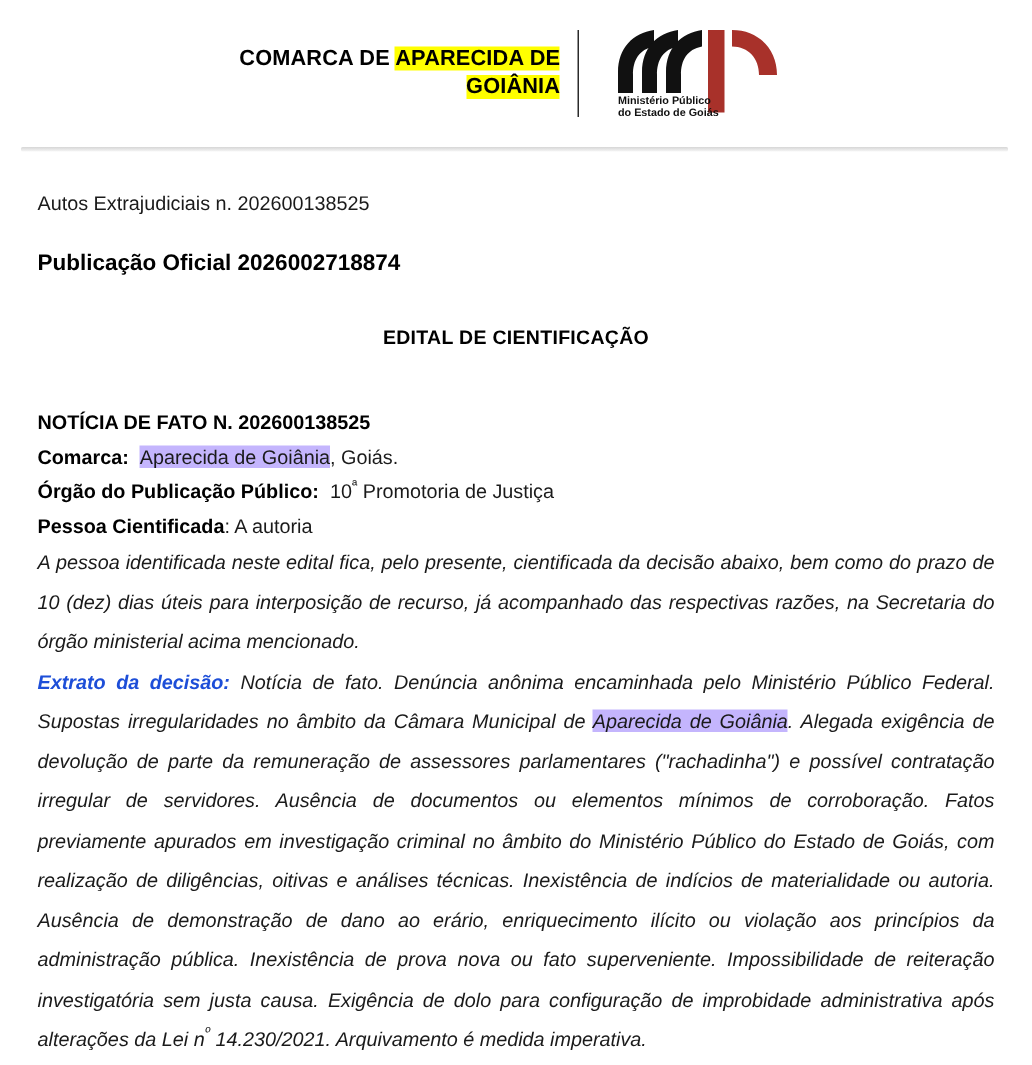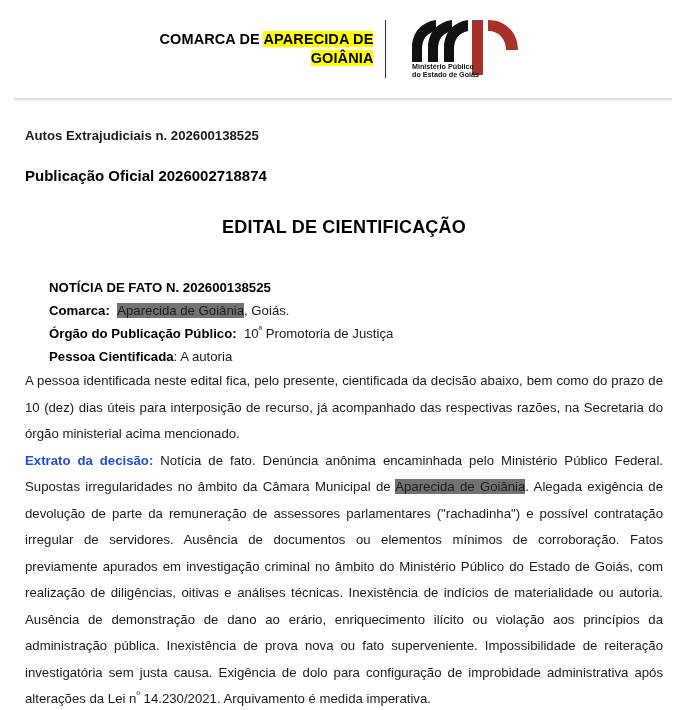--- a/index.html
+++ b/index.html
@@ -65,48 +65,49 @@
   .doc-body {
     padding: 0 25px;
     width: 638px;
     box-sizing: content-box;
   }
   .spacer-lg { height: 27px; }
   .spacer-md { height: 24px; }
   .spacer-sm { height: 14px; }
   .spacer-xs { height: 9px; }
 
-  .autos { font-size: 13.2px; font-weight: bold; }
+  .autos { font-size: 13.2px; }
   .publicacao { font-size: 15px; font-weight: bold; color: #000; }
   .edital-title {
-    font-size: 18px;
+    font-size: 13px;
     font-weight: bold;
     text-align: center;
     color: #000;
     letter-spacing: 0.2px;
   }
   .field-line {
     font-size: 13.2px;
     line-height: 23px;
     color: #1a1a1a;
   }
-  .field-line b { color: #000; margin-left: 24px; }
+  .field-line b { color: #000; }
 
   .para {
     font-size: 13.2px;
     line-height: 26.5px;
     text-align: justify;
     text-justify: inter-word;
     color: #1a1a1a;
     margin: 0;
+    font-style: italic;
   }
   .para b { color: #1d4ed8; }
 
   .hl {
-    background: #737373;
+    background: #c4b5fd;
     color: inherit;
   }
   .header-title .hl { background: #ffff00; margin-top: 43px; }
 
   .ord-sup { font-size: 9.5px; vertical-align: super; line-height: 0; }
 </style>
 </head>
 <body>
 
 <div class="page">

